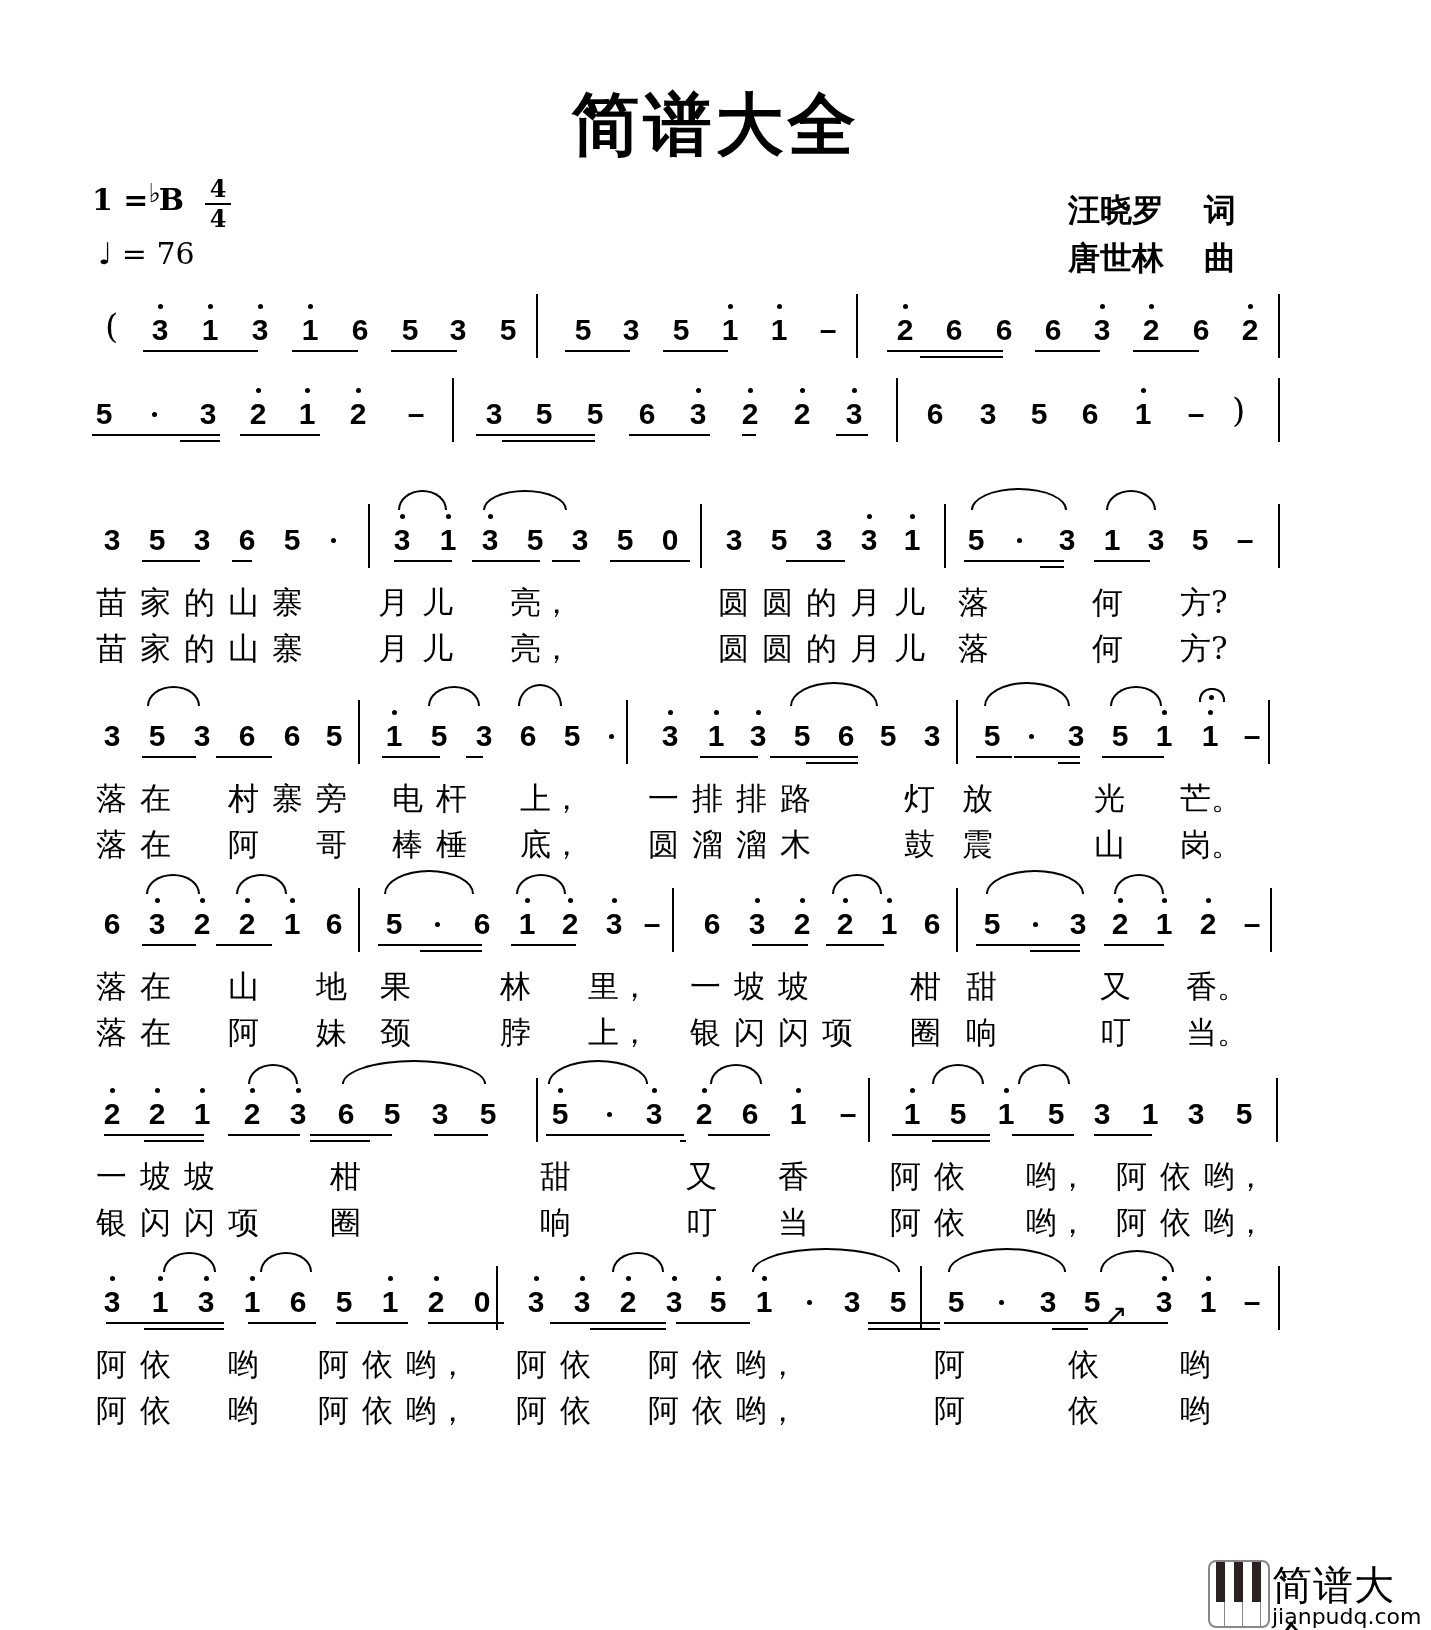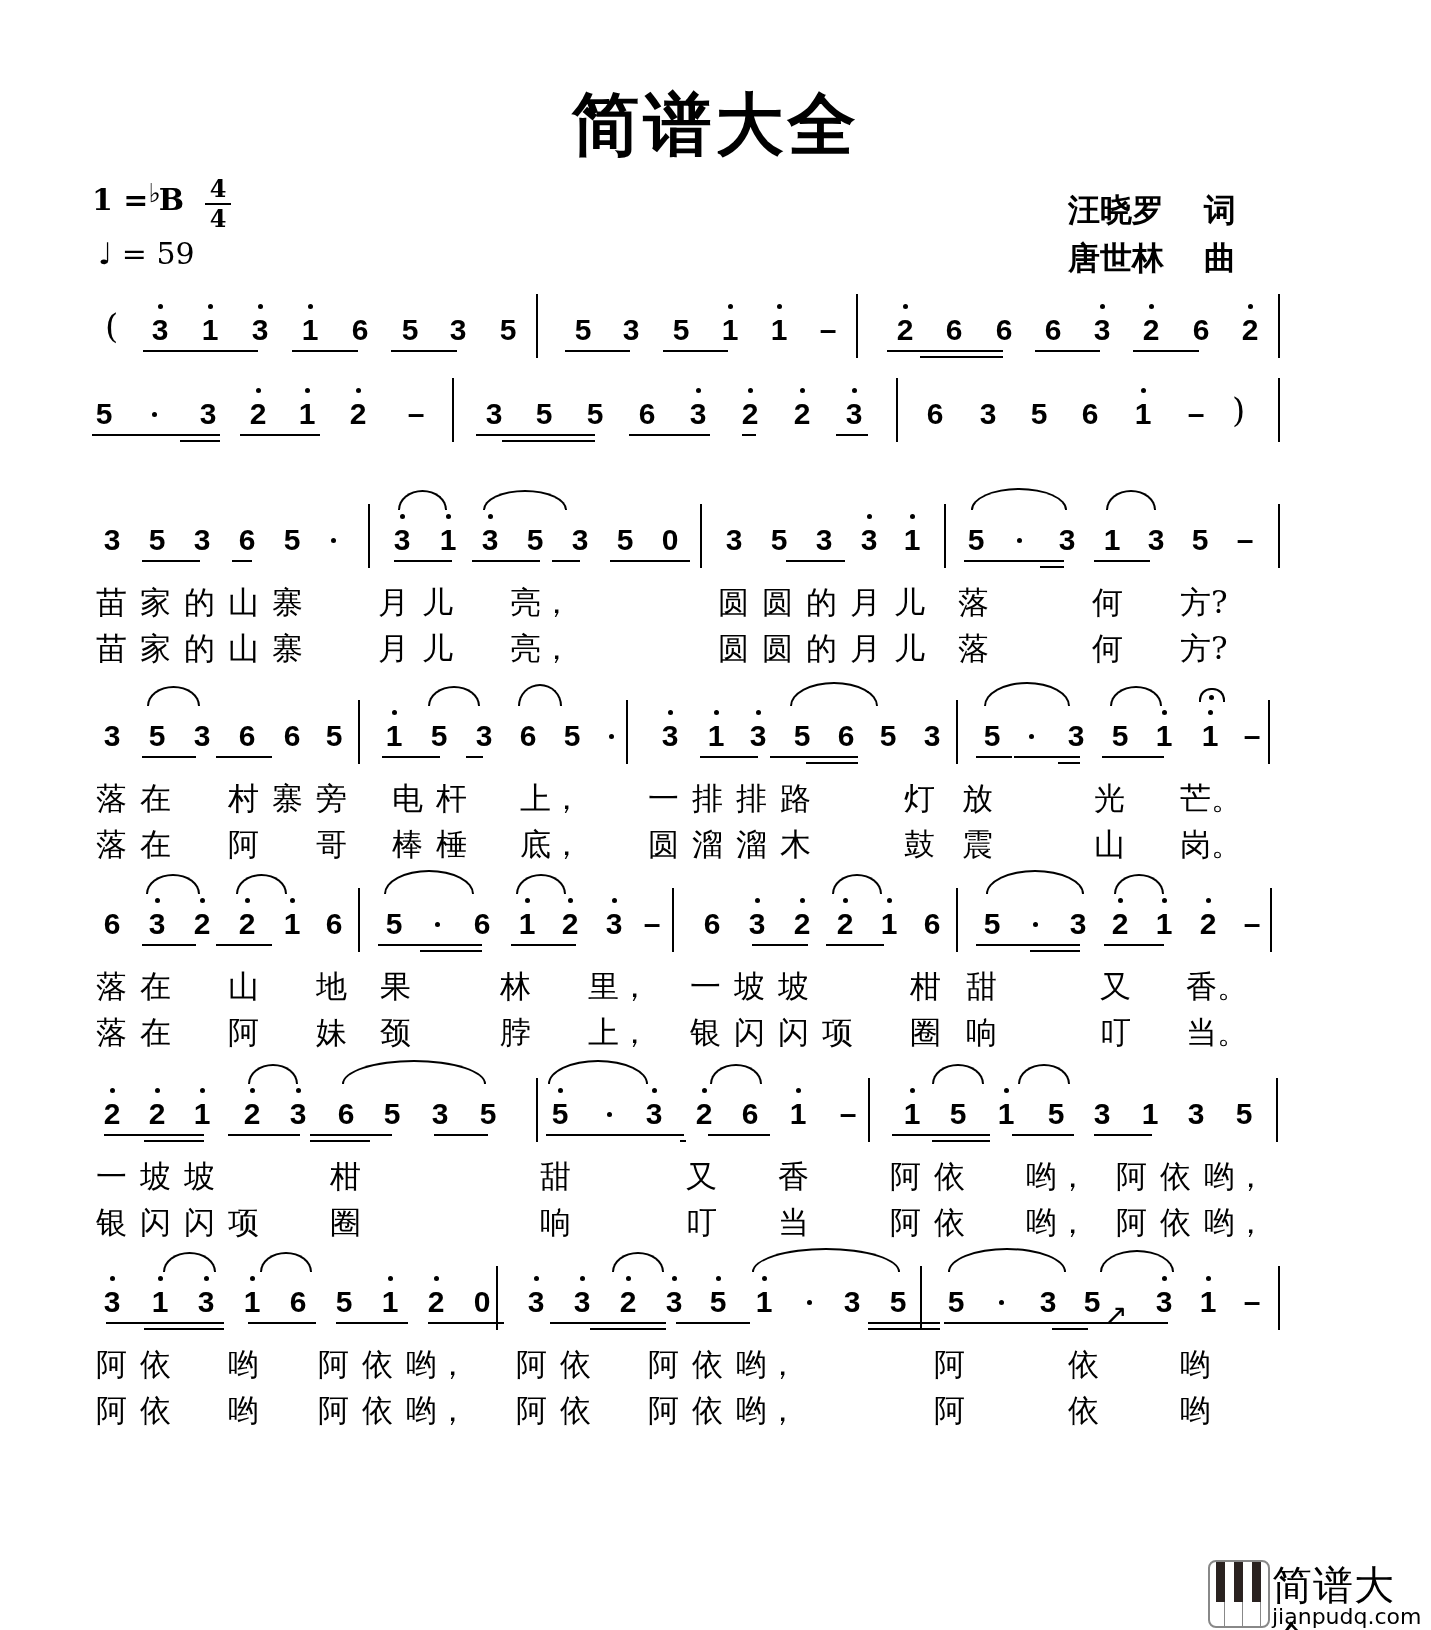--- a/index.html
+++ b/index.html
@@ -40,21 +40,21 @@
 <body>
 
 <div class="title">简谱大全</div>
 
 <div class="key"><span>1 =</span><sup>♭</sup><span>B</span></div>
 <div class="timesig">
   <div>4</div>
   <div class="line"></div>
   <div>4</div>
 </div>
-<div class="tempo"><span>♩</span> <span>= 59</span></div>
+<div class="tempo"><span>♩</span> <span>= 76</span></div>
 
 <div class="credits">
   <div><span>汪晓罗</span><span class="role">词</span></div>
   <div><span>唐世林</span><span class="role">曲</span></div>
 </div>
 
 <div id="score">
     <div class="paren" style="left: 105px; top: 306px;">(</div>
     <div class="note" style="left: 148px; top: 312px;">3</div>
     <div class="dot-hi" style="left: 158px; top: 304px;"></div>

